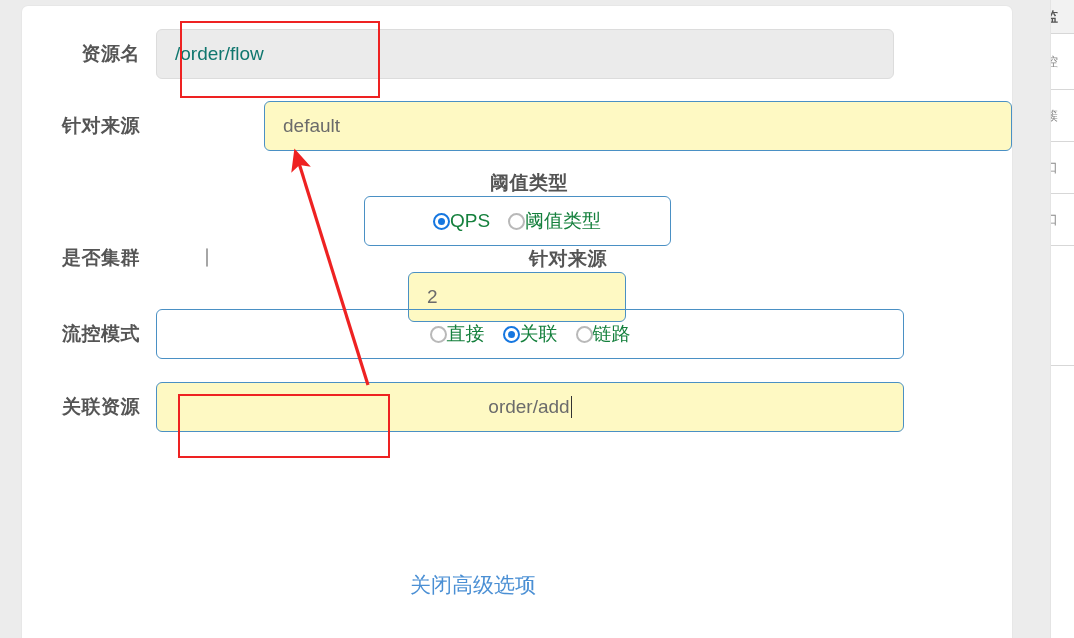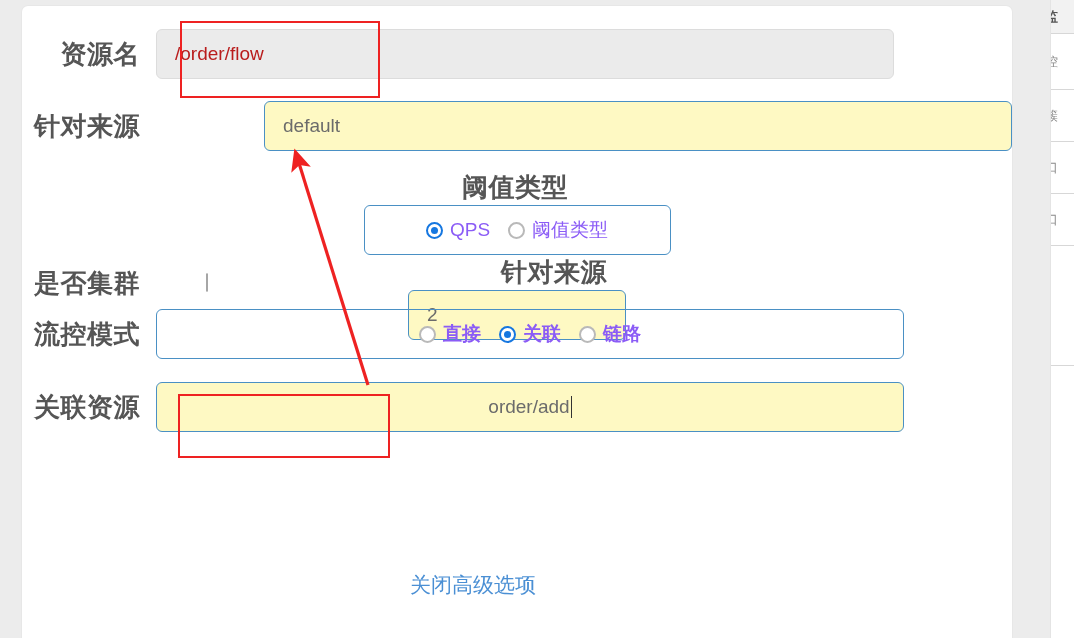--- a/index.html
+++ b/index.html
@@ -61,21 +61,21 @@
     left: 0;
     width: 990px;
     height: 56px;
     display: flex;
     align-items: center;
   }
   .label {
     width: 134px;
     padding-right: 16px;
     text-align: right;
-    font-size: 26px;
+    font-size: 19px;
     font-weight: bold;
     color: #555555;
     letter-spacing: 0.5px;
     white-space: nowrap;
   }
   .field { position: relative; }
 
   .inp {
     height: 50px;
     border: 1px solid #4a90c4;
@@ -83,21 +83,21 @@
     background: #fef9c3;
     display: flex;
     align-items: center;
     padding: 0 18px;
     font-size: 19px;
     color: #6b6b6b;
   }
   .inp.disabled {
     background: #ebebeb;
     border-color: #dcdcdc;
-    color: #b91c1c;
+    color: #0f766e;
   }
   .inp .caret {
     display: inline-block;
     width: 1px;
     height: 22px;
     background: #333;
     margin-left: 1px;
   }
 
   
@@ -105,23 +105,22 @@
     height: 50px;
     border: 1px solid #4a90c4;
     border-radius: 6px;
     display: flex;
     align-items: center;
     padding: 0 14px;
   }
   .radio {
     display: flex;
     align-items: center;
-    gap: 7px;
     font-size: 19px;
-    color: #8b5cf6;
+    color: #15803d;
     white-space: nowrap;
     margin-right: 18px;
   }
   .radio:last-child { margin-right: 0; }
   .dot {
     width: 17px; height: 17px;
     border-radius: 50%;
     border: 2px solid #b9b9b9;
     background: #fff;
     position: relative;
@@ -224,31 +223,31 @@
         </div>
       </div>
       <div class="label" style="width:160px;margin-left:52px;">针对来源</div>
       <div class="field">
         <div class="inp" style="width:218px;">
           <span>2</span>
         </div>
       </div>
     </div>
 
-    <div class="row" style="top:249px;">
+    <div class="row" style="top:224px;">
       <div class="label">是否集群</div>
       <div class="field" style="padding-left:50px;">
         <span class="checkbox"></span>
       </div>
     </div>
 
     <div class="row" style="top:300px;">
       <div class="label">流控模式</div>
       <div class="field">
-        <div class="radio-box" style="width:748px;justify-content:center;font-weight:bold;">
+        <div class="radio-box" style="width:748px;justify-content:center;">
           <div class="radio">
             <span class="dot"></span>
             <span>直接</span>
           </div>
           <div class="radio">
             <span class="dot on"></span>
             <span>关联</span>
           </div>
           <div class="radio">
             <span class="dot"></span>

